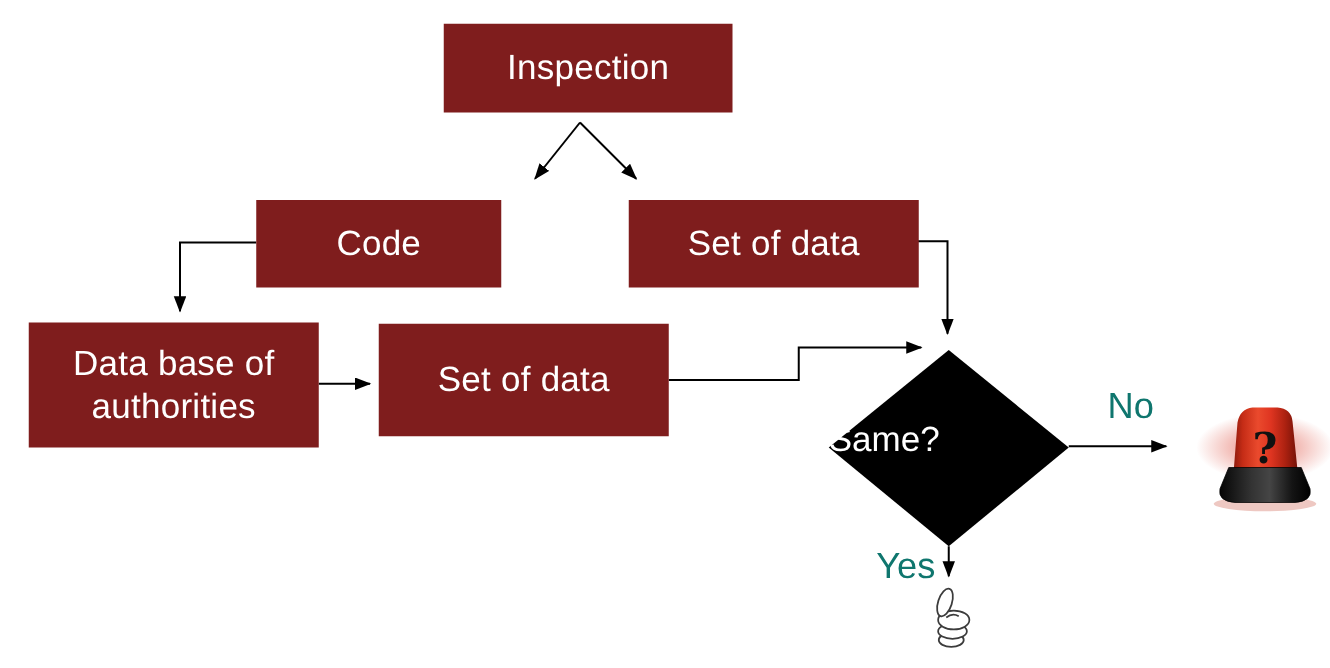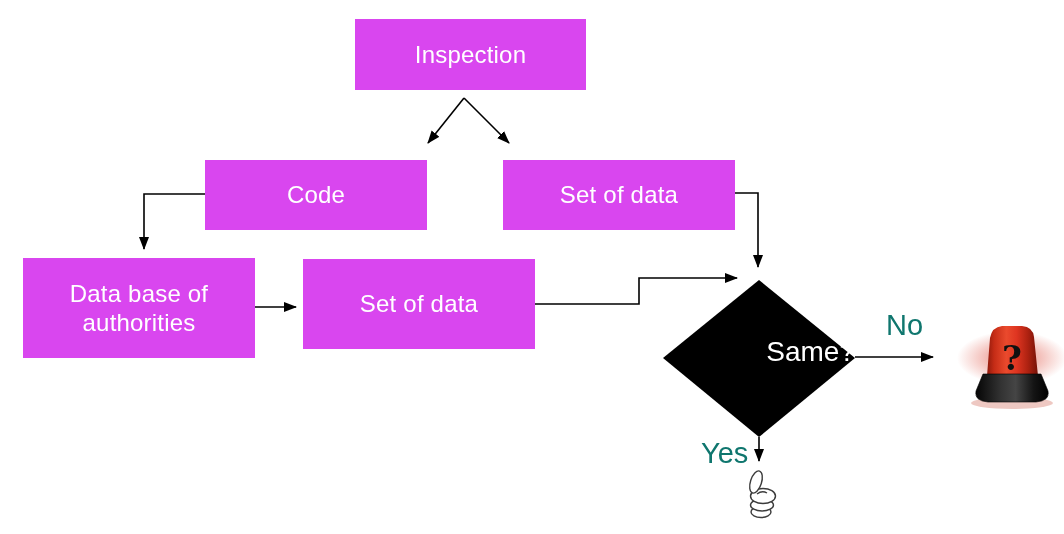--- a/index.html
+++ b/index.html
@@ -15,35 +15,35 @@
     background: #ffffff;
     overflow: hidden;
   }
   .layer {
     position: absolute;
     left: 0;
     top: 0;
   }
   .node {
     position: absolute;
-    background: #d946ef;
+    background: #7f1d1d;
     color: #ffffff;
     display: flex;
     align-items: center;
     justify-content: center;
     text-align: center;
-    font-size: 24px;
+    font-size: 28px;
     line-height: 1.22;
     letter-spacing: 0.2px;
   }
   .decision-label {
     position: absolute;
     color: #ffffff;
     font-size: 28px;
-    text-align: right;
+    text-align: left;
   }
   .branch-label {
     position: absolute;
     color: #0f766e;
     font-size: 29px;
   }
 </style>
 </head>
 <body>
 
@@ -99,21 +99,21 @@
       <ellipse cx="761" cy="512" rx="10" ry="5.5"></ellipse>
       <ellipse cx="762" cy="505" rx="11.5" ry="6"></ellipse>
       <ellipse cx="763" cy="496" rx="12.5" ry="7.5"></ellipse>
       <ellipse cx="756" cy="482" rx="5.5" ry="11.5" transform="rotate(18 756 482)"></ellipse>
       <path d="M 757 494 q 5 -4 10 -1" fill="none"></path>
     </g>
   </svg>
 
   <div class="node" style="left:355px; top:19px; width:231px; height:71px;">Inspection</div>
 
-  <div class="node" style="left:205px; top:160px; width:222px; height:70px;">Code</div>
+  <div class="node" style="left:205px; top:160px; width:196px; height:70px;">Code</div>
 
   <div class="node" style="left:503px; top:160px; width:232px; height:70px;">Set of data</div>
 
   <div class="node" style="left:23px; top:258px; width:232px; height:100px;">Data base of authorities</div>
 
   <div class="node" style="left:303px; top:259px; width:232px; height:90px;">Set of data</div>
 
   <div class="decision-label" style="left:663px; top:336px; width:192px;">Same?</div>
 
   <div class="branch-label" style="left:886px; top:309px;">No</div>

